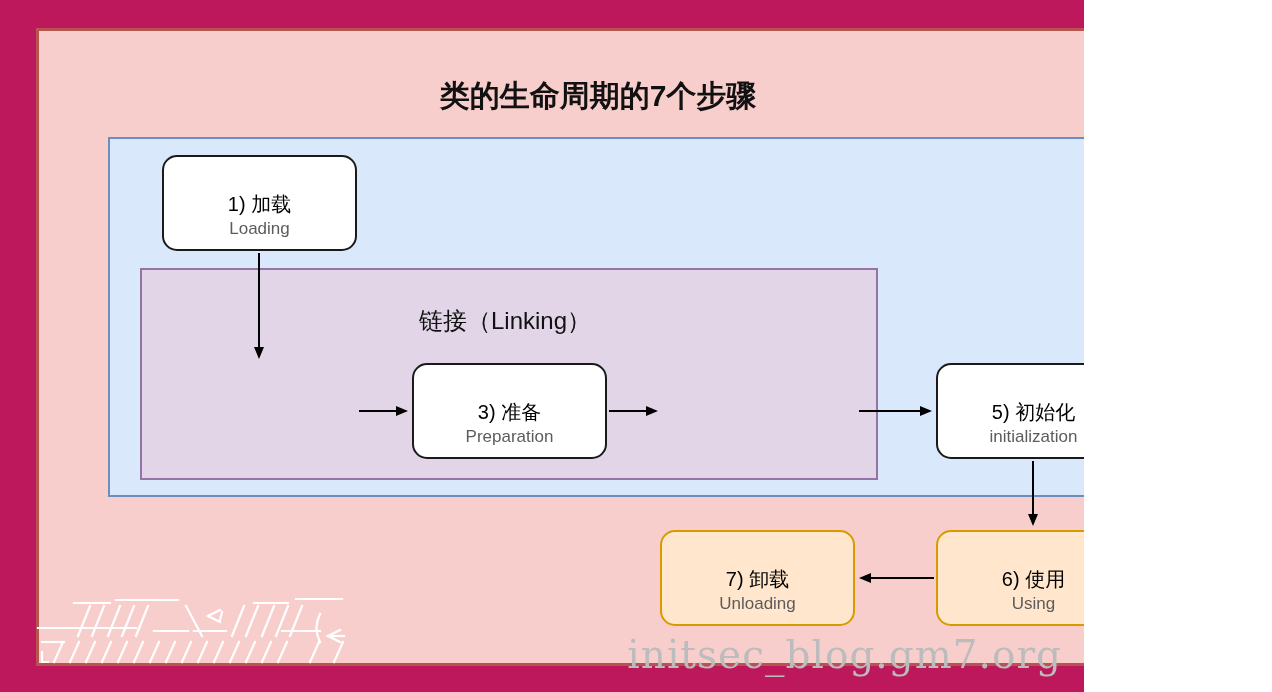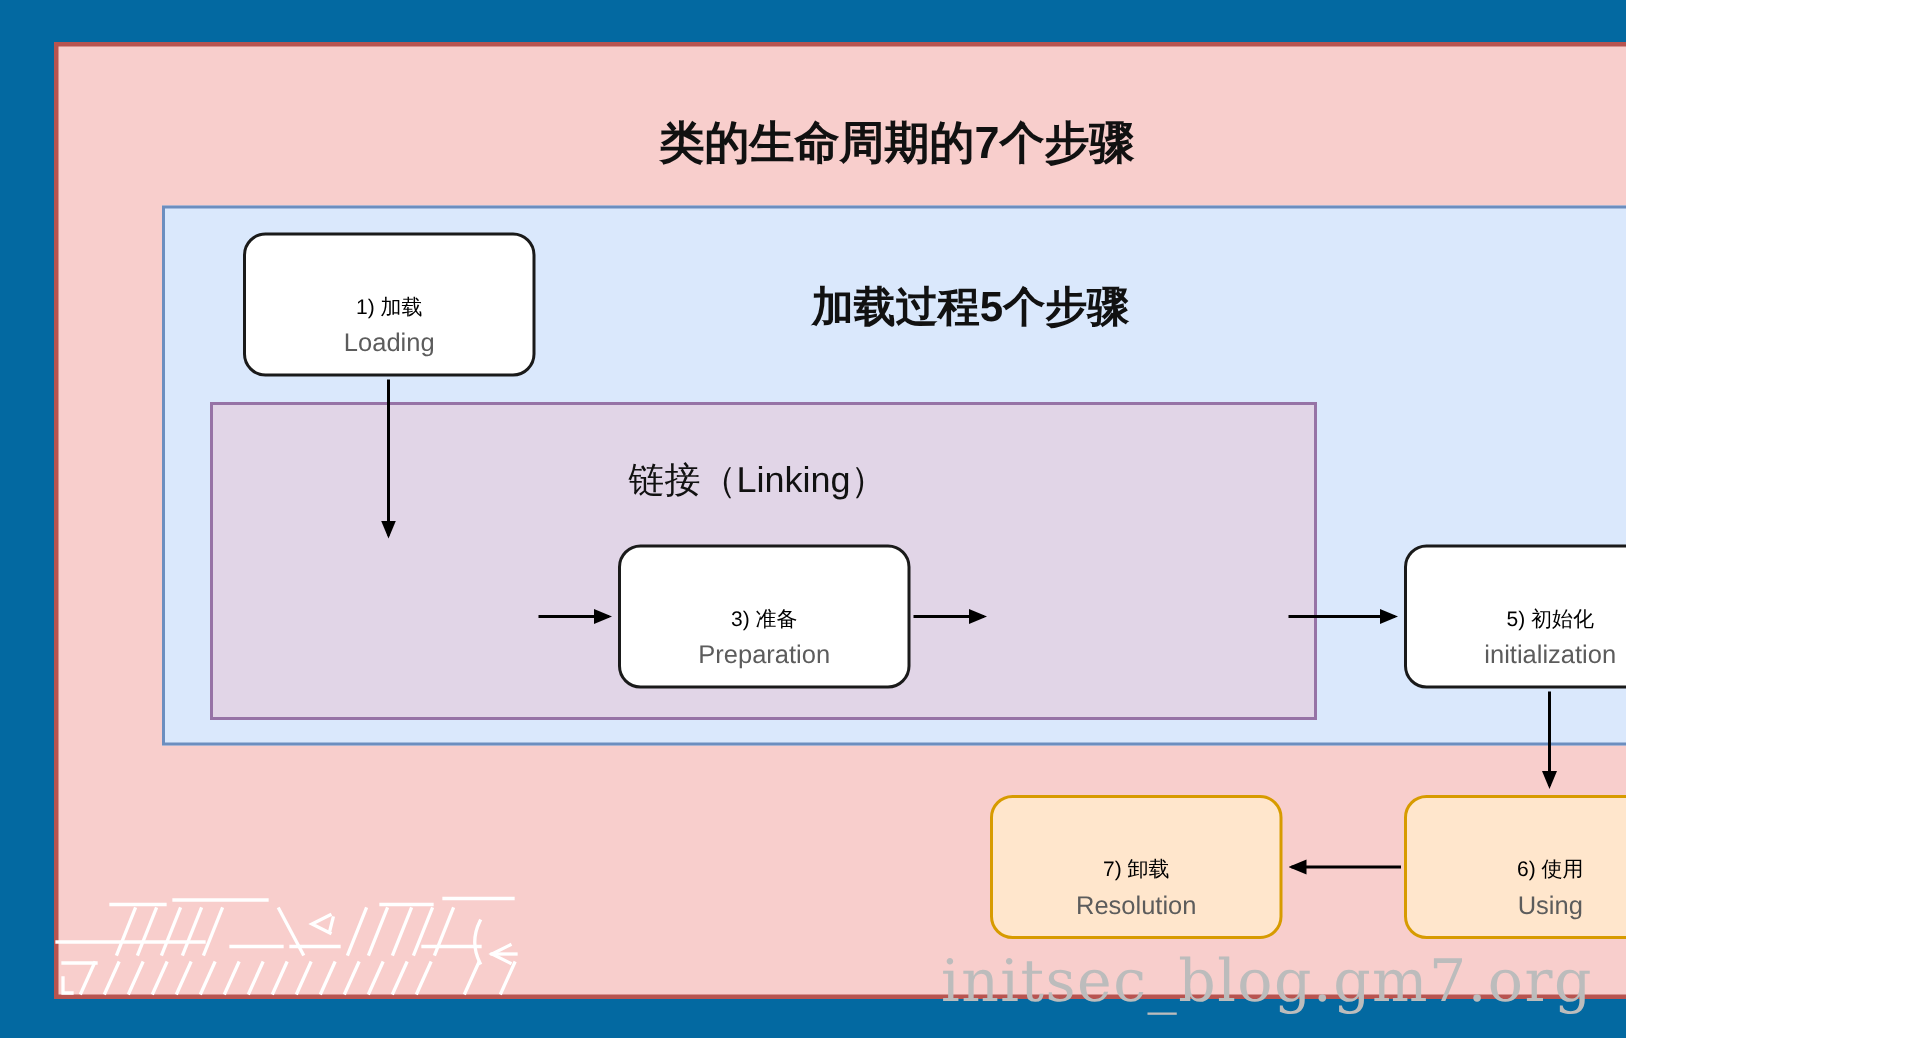--- a/index.html
+++ b/index.html
@@ -1,18 +1,18 @@
 <!DOCTYPE html>
 <html><head>
 <meta charset="utf-8">
 <style>
   html,body{margin:0;padding:0;background:#ffffff;}
   .canvas{
     position:relative;width:1084px;height:692px;overflow:hidden;
-    font-family:"Liberation Sans",sans-serif;background:#0369a1;
+    font-family:"Liberation Sans",sans-serif;background:#be185d;
   }
   .outer-rect{
     position:absolute;left:36px;top:28px;width:1200px;height:632px;
     background:#f8cecc;border:3px solid #b85450;box-sizing:content-box;
   }
   .main-title{
     position:absolute;left:36px;top:78px;width:1124px;height:36px;
     text-align:center;font-size:30px;font-weight:700;color:#111111;line-height:36px;
   }
   .blue-rect{
@@ -30,21 +30,21 @@
   .purple-title{
     position:absolute;left:140px;top:306px;width:730px;height:30px;
     text-align:center;font-size:24px;font-weight:400;color:#111111;line-height:30px;
   }
   .node{
     position:absolute;width:195px;height:96px;box-sizing:border-box;
     background:#ffffff;border:2px solid #1a1a1a;border-radius:15px;
     display:flex;flex-direction:column;align-items:center;justify-content:center;
     text-align:center;
   }
-  .node .line1{font-size:14px;color:#000000;line-height:25px;margin-top:27px;}
+  .node .line1{font-size:20px;color:#000000;line-height:25px;margin-top:27px;}
   .node .line2{font-size:17px;color:#5c5c5c;line-height:24px;}
   .node--orange{background:#ffe6cc;border-color:#d79b00;}
   .n1{left:162px;top:155px;}
   .n2{left:162px;top:363px;}
   .n3{left:412px;top:363px;align-items:center;}
   .n4{left:662px;top:363px;}
   .n5{left:936px;top:363px;}
   .n6{left:936px;top:530px;}
   .n7{left:660px;top:530px;text-align:center;}
   .arrow-layer{position:absolute;left:0;top:0;width:1272px;height:692px;pointer-events:none;}
@@ -58,21 +58,20 @@
 </head>
 <body>
 
 <div class="canvas">
 
   <div class="outer-rect"></div>
 
   <div class="main-title">类的生命周期的7个步骤</div>
 
   <div class="blue-rect"></div>
-  <div class="blue-title">加载过程5个步骤</div>
 
   <div class="purple-rect"></div>
   <div class="purple-title">链接（Linking）</div>
 
   <div class="node n1">
     <div class="line1">1) 加载</div>
     <div class="line2">Loading</div>
   </div>
   <div class="node n3">
     <div class="line1">3) 准备</div>
@@ -81,21 +80,21 @@
   <div class="node n5">
     <div class="line1">5) 初始化</div>
     <div class="line2">initialization</div>
   </div>
   <div class="node node--orange n6">
     <div class="line1">6) 使用</div>
     <div class="line2">Using</div>
   </div>
   <div class="node node--orange n7">
     <div class="line1">7) 卸载</div>
-    <div class="line2">Resolution</div>
+    <div class="line2">Unloading</div>
   </div>
 
   <svg class="arrow-layer" viewBox="0 0 1272 692" xmlns="http://www.w3.org/2000/svg">
     <defs>
       <marker id="ah" markerWidth="12" markerHeight="12" refX="10" refY="5" orient="auto" markerUnits="userSpaceOnUse">
         <path d="M0,0 L12,5 L0,10 z" fill="#000000"></path>
       </marker>
     </defs>
     <line x1="259" y1="253" x2="259" y2="357" stroke="#000000" stroke-width="2" marker-end="url(#ah)"></line>
     <line x1="359" y1="411" x2="406" y2="411" stroke="#000000" stroke-width="2" marker-end="url(#ah)"></line>

